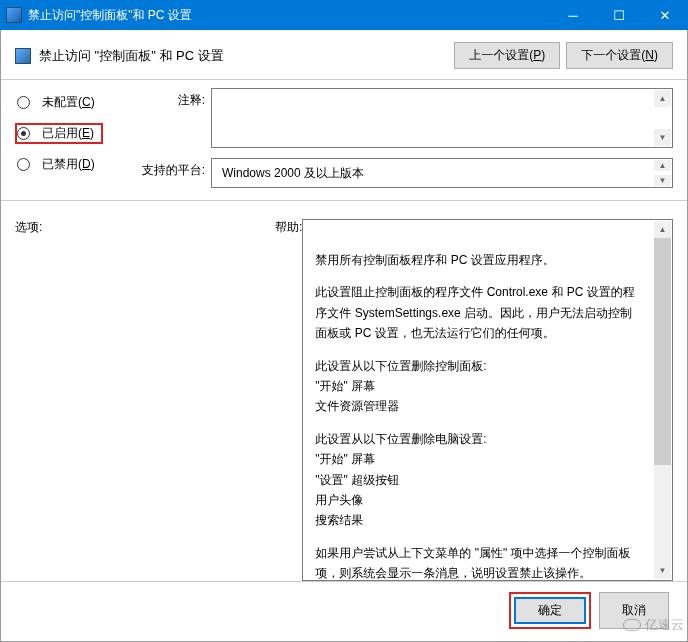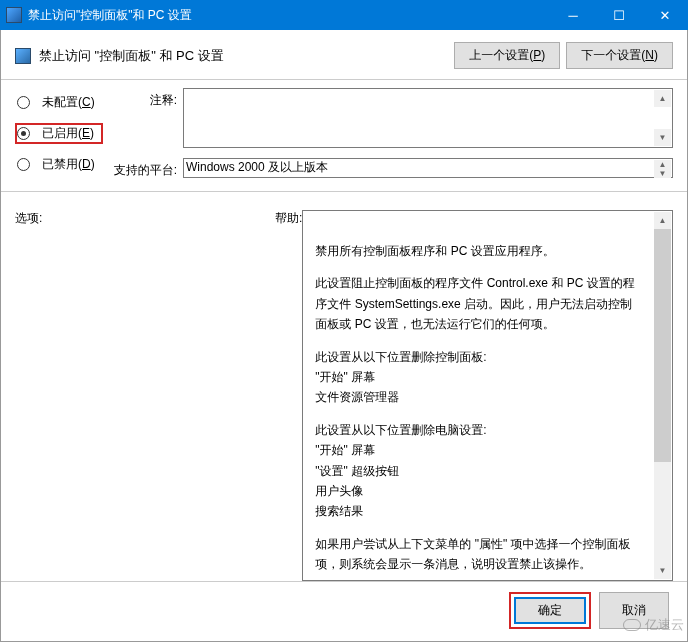--- a/index.html
+++ b/index.html
@@ -108,29 +108,29 @@
       border-radius: 50%;
     }
     .right-col {
       flex: 1;
       display: flex;
       flex-direction: column;
       gap: 10px;
       padding-left: 10px;
     }
     .field-row { display: flex; align-items: flex-start; gap: 6px; }
-    .field-label { width: 64px; text-align: right; padding-top: 4px; }
+    .field-label { width: 64px; text-align: right; padding-top: 4px; margin-left: 28px; }
     .textbox {
       flex: 1;
       border: 1px solid #7a7a7a;
       background: #fff;
       height: 60px;
       position: relative;
     }
-    .textbox-small { height: 20px; display: flex; align-items: flex-start; padding: 0 2px; }
+    .textbox-small { height: 30px; display: flex; align-items: center; padding: 0 10px; }
     .scroll-arrows {
       position: absolute;
       right: 1px;
       top: 1px;
       bottom: 1px;
       width: 17px;
       display: flex;
       flex-direction: column;
       justify-content: space-between;
     }

